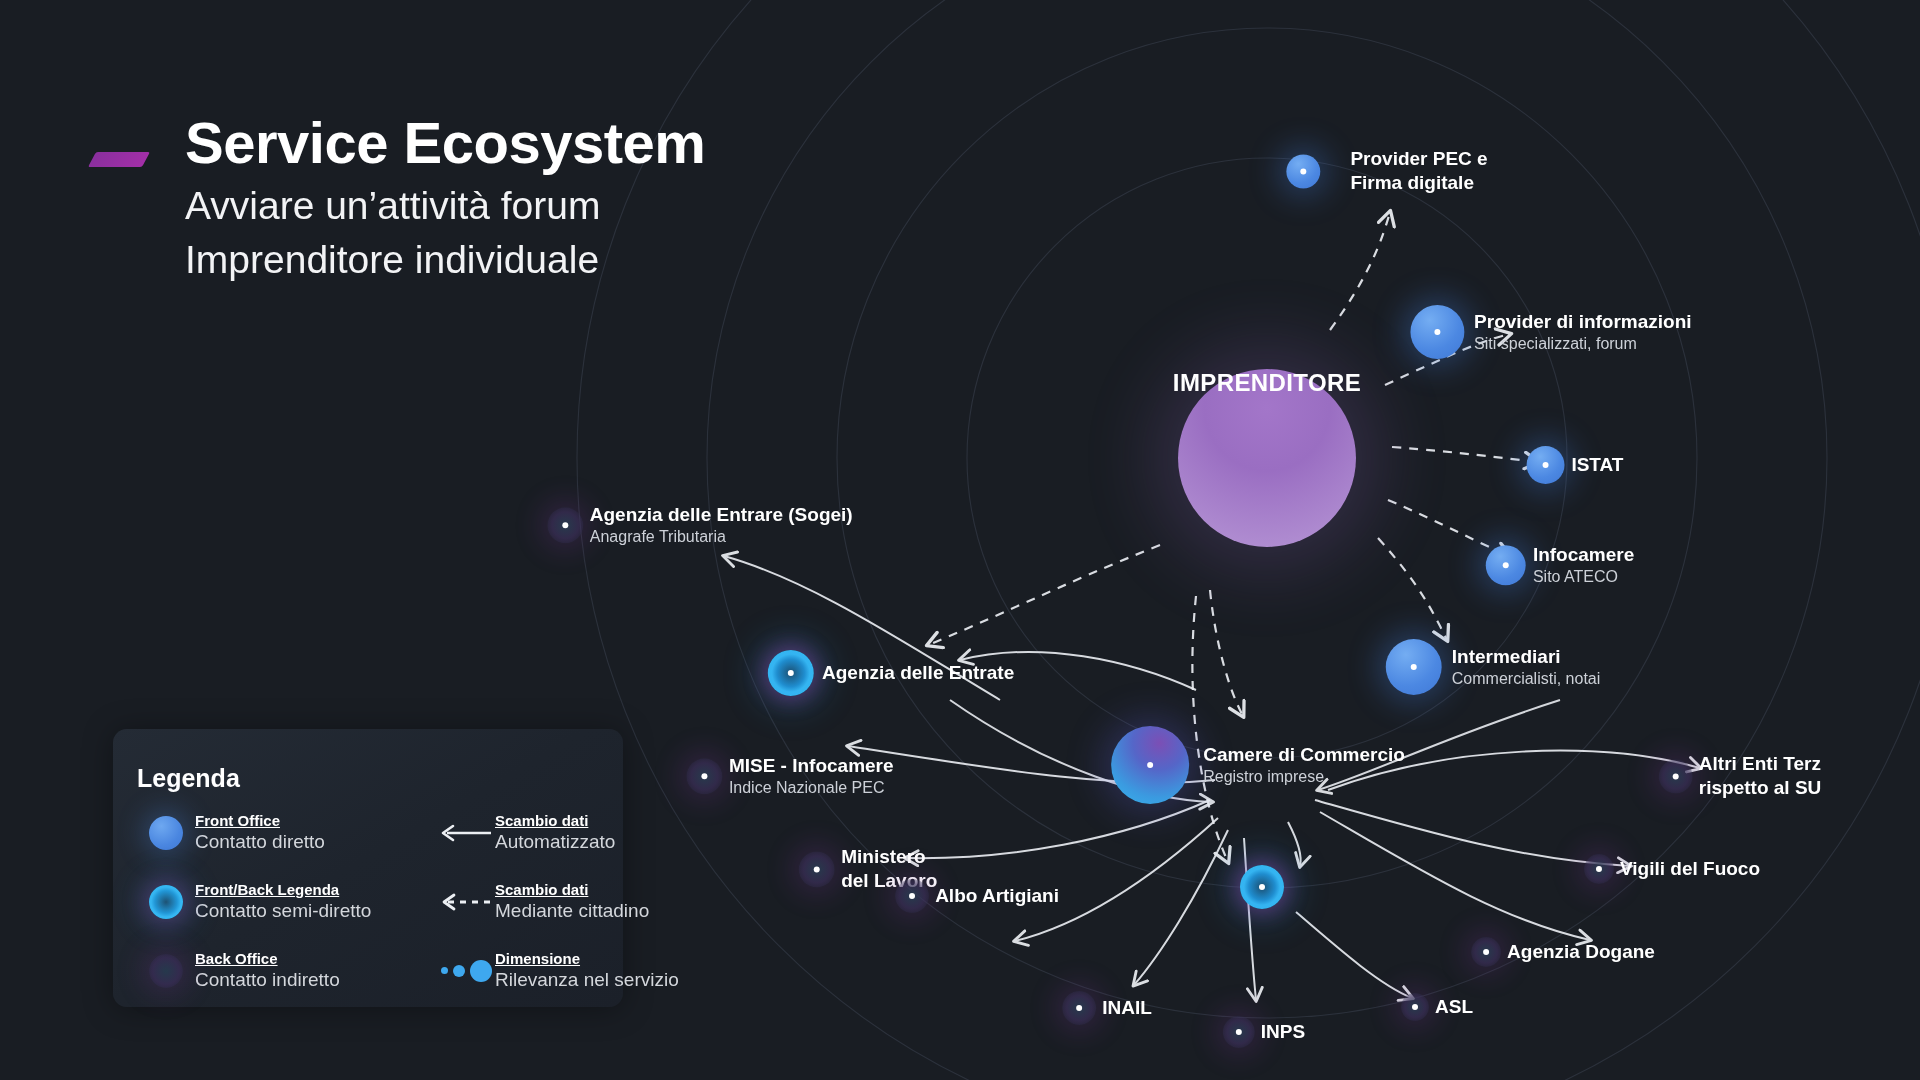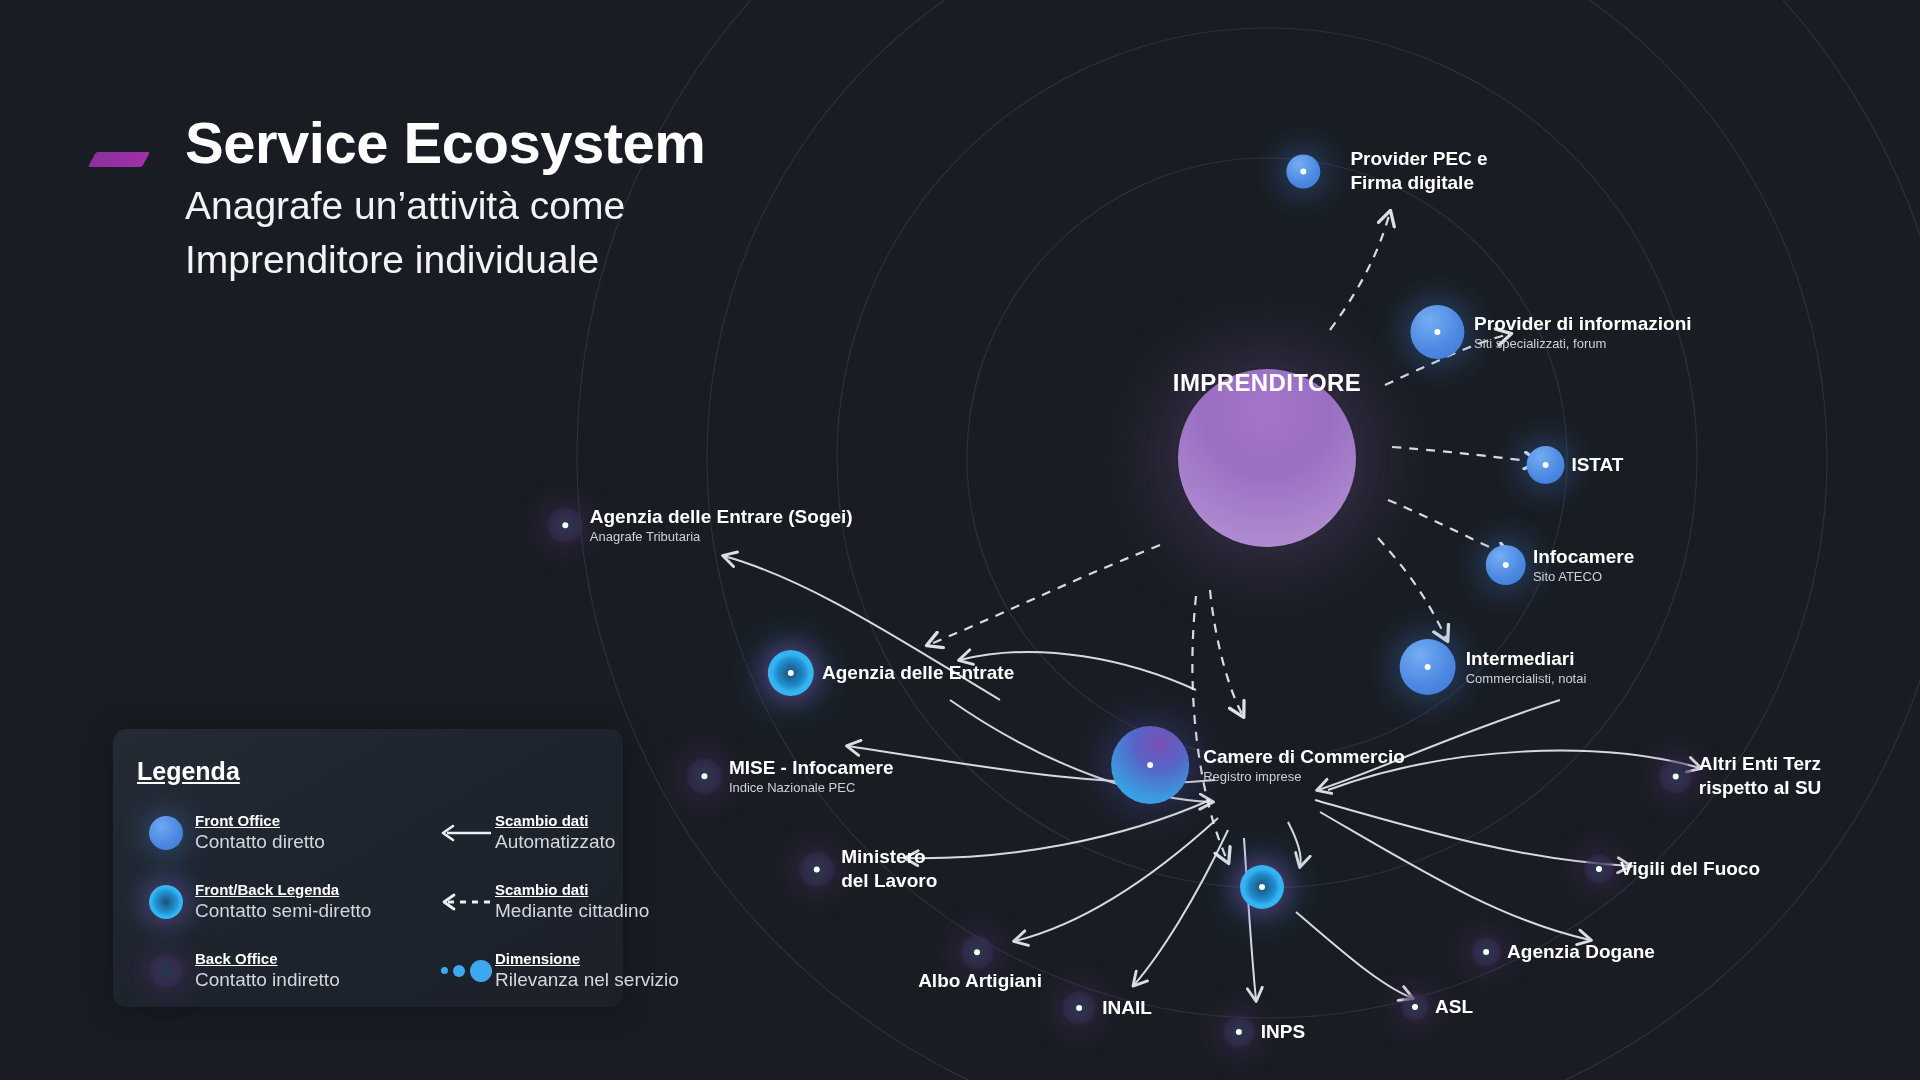--- a/index.html
+++ b/index.html
@@ -76,25 +76,24 @@
     top: 729px;
     width: 510px;
     height: 278px;
     border-radius: 14px;
     background: linear-gradient(150deg, #242b35 0%, #1e242d 48%, #1b2029 100%);
     box-shadow: 0 2px 30px rgba(0,0,0,0.35);
   }
   .legend-title {
     position: absolute;
     left: 24px;
-    top: 28px;
+    top: 35px;
     font-size: 25px;
     font-weight: 700;
     color: #ffffff;
-    text-decoration: underline;
   }
   .legend-grid {
     position: absolute;
     left: 24px;
     top: 69px;
     right: 18px;
     display: grid;
     grid-template-columns: 300px 1fr;
     grid-auto-rows: 69px;
   }
@@ -185,21 +184,21 @@
     position: relative;
     z-index: 4;
     line-height: 1.24;
   }
   .node .nlabel {
     font-size: 19px;
     font-weight: 700;
     color: #ffffff;
   }
   .node .nsub {
-    font-size: 13px;
+    font-size: 16px;
     font-weight: 400;
     color: #cdd1d8;
   }
 
   
   .circ {
     border-radius: 50%;
     position: relative;
   }
   .type-front .circ {
@@ -292,21 +291,21 @@
     <g fill="none" stroke="#e8ebf0" stroke-width="2.0" marker-end="url(#ah)" opacity="0.9">
       <path d="M1560,700 C1450,735 1380,770 1318,790"></path>
       <path d="M950,700 C1050,770 1150,800 1212,802"></path>
     </g>
   </svg>
 
   <div class="title-block">
     <div class="accent-dash"></div>
     <h1 class="page-title">Service Ecosystem</h1>
     <div class="page-subtitle">
-      <div>Anagrafe un’attività come</div>
+      <div>Avviare un’attività forum</div>
       <div>Imprenditore individuale</div>
     </div>
   </div>
 
   <div class="legend">
     <div class="legend-title">Legenda</div>
     <div class="legend-grid">
 
       <div class="legend-item">
         <div class="legend-mark">
@@ -502,21 +501,21 @@
       </div>
       <div class="node type-back" style="left: 1672px; top: 869px;">
         <div class="dot-wrap" style="width: 30px; height: 30px;">
           <div class="circ" style="width: 30px; height: 30px;"></div>
           <div class="bullet"></div>
         </div>
         <div class="labels" style="margin-left: 6px; margin-right: 0px;">
           <div class="nlabel">Vigili del Fuoco</div>
         </div>
       </div>
-      <div class="node type-back" style="left: 977px; top: 964px; flex-direction: column;">
+      <div class="node type-back" style="left: 977px; top: 896px;">
         <div class="dot-wrap" style="width: 34px; height: 34px;">
           <div class="circ" style="width: 34px; height: 34px;"></div>
           <div class="bullet"></div>
         </div>
         <div class="labels" style="margin-left: 6.12px; margin-right: 0px;">
           <div class="nlabel">Albo Artigiani</div>
         </div>
       </div>
       <div class="node type-back" style="left: 1563px; top: 952px;">
         <div class="dot-wrap" style="width: 30px; height: 30px;">

